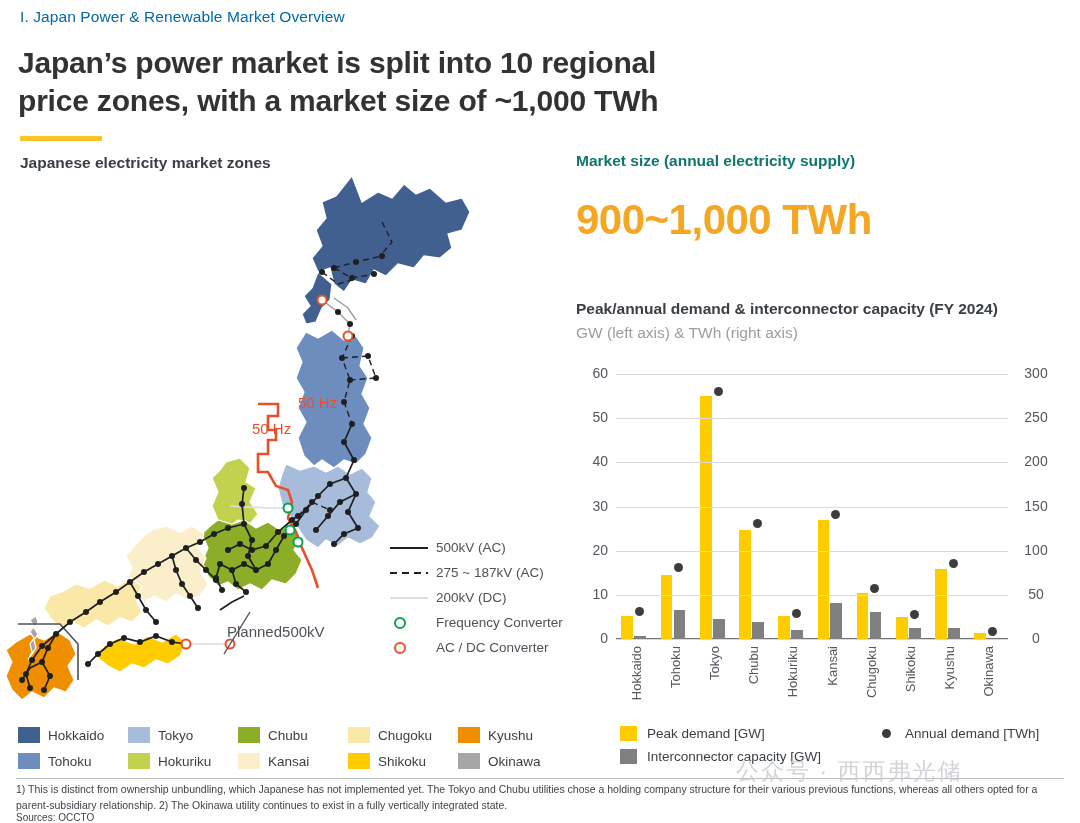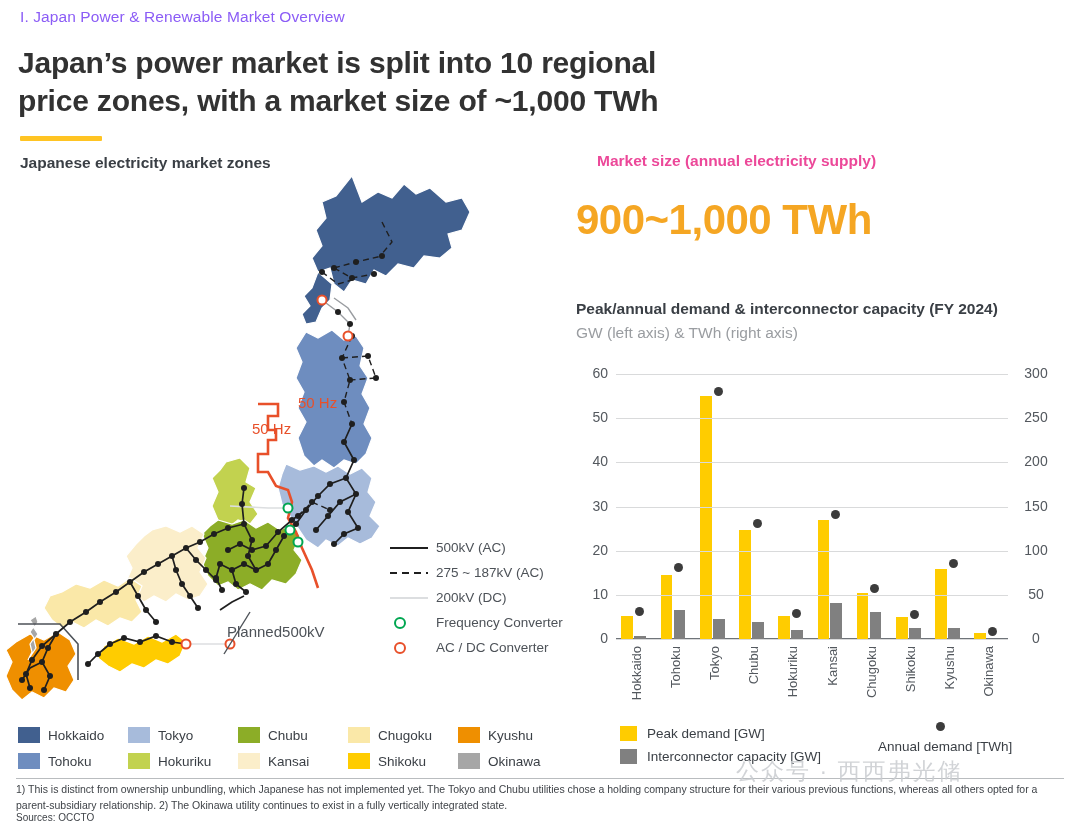--- a/index.html
+++ b/index.html
@@ -8,21 +8,21 @@
     background: #ffffff;
     font-family: "Liberation Sans", sans-serif;
     color: #2f3337;
     overflow: hidden;
   }
   .page { position: relative; width: 1080px; height: 823px; }
 
   
   .eyebrow {
     position: absolute; left: 20px; top: 8px;
-    font-size: 15.5px; color: #8b5cf6; letter-spacing: .1px;
+    font-size: 15.5px; color: #0369a1; letter-spacing: .1px;
   }
   .headline {
     position: absolute; left: 18px; top: 44px; width: 700px;
     font-size: 30px; font-weight: bold; line-height: 1.28;
     color: #323232; letter-spacing: -.2px;
   }
   .accent-bar {
     position: absolute; left: 20px; top: 136px;
     width: 82px; height: 5px; background: #FFC423; border-radius: 1px;
   }
@@ -51,21 +51,21 @@
   
   .zone-legend {
     position: absolute; left: 18px; top: 722px;
     display: grid; grid-template-columns: repeat(5, 110px);
     grid-auto-rows: 26px; column-gap: 0; row-gap: 0;
   }
   .zl-item { display: flex; align-items: center; font-size: 13.5px; color: #3a3f45; }
   .zl-sw { width: 22px; height: 16px; flex: 0 0 22px; margin-right: 8px; }
 
   
-  .ms-title { position: absolute; left: 576px; top: 152px; font-size: 15.5px; font-weight: bold; color: #ec4899; margin-left: 21px; }
+  .ms-title { position: absolute; left: 576px; top: 152px; font-size: 15.5px; font-weight: bold; color: #0f766e; }
   .ms-value { position: absolute; left: 576px; top: 196px; font-size: 42px; font-weight: bold; color: #F5A623; letter-spacing: -.5px; }
 
   .ch-title { position: absolute; left: 576px; top: 300px; font-size: 15.5px; font-weight: bold; color: #3a3f45; }
   .ch-sub   { position: absolute; left: 576px; top: 324px; font-size: 15.5px; color: #9a9da1; }
 
   
   .chart-wrap { position: absolute; left: 576px; top: 362px; width: 500px; height: 360px; }
   .plot {
     position: absolute; left: 40px; top: 12px;
     width: 392px; height: 265px;
@@ -89,21 +89,21 @@
     position: absolute; left: 50%; top: 2px;
     transform-origin: left top; transform: rotate(-90deg) translate(-100%, -50%);
     font-size: 13px; color: #53585e; white-space: nowrap;
   }
 
   .ch-legend { position: absolute; left: 620px; top: 722px; width: 460px; font-size: 13.5px; color: #3a3f45; }
   .cl-row { display: flex; align-items: center; height: 23px; }
   .cl-sw { width: 17px; height: 15px; flex: 0 0 17px; margin-right: 10px; }
   .cl-dot { width: 17px; flex: 0 0 17px; margin-right: 10px; display: flex; justify-content: center; }
   .cl-dot i { display: block; width: 9px; height: 9px; border-radius: 50%; background: #3c3c3c; }
-  .cl-col2 { position: absolute; left: 258px; top: 0; flex-direction: column; }
+  .cl-col2 { position: absolute; left: 258px; top: 0; }
 
   
   .foot-rule { position: absolute; left: 16px; top: 778px; width: 1048px; height: 1px; background: #b9bcbf; }
   .foot-note { position: absolute; left: 16px; top: 782px; width: 1046px; font-size: 10.5px; line-height: 1.5; color: #3f4348; }
   .foot-src  { position: absolute; left: 16px; top: 812px; font-size: 10px; color: #3f4348; text-align: right; }
 
   
   .watermark {
     position: absolute; left: 724px; top: 756px;
     font-size: 23px; color: #c9ccd0; opacity: .85;

